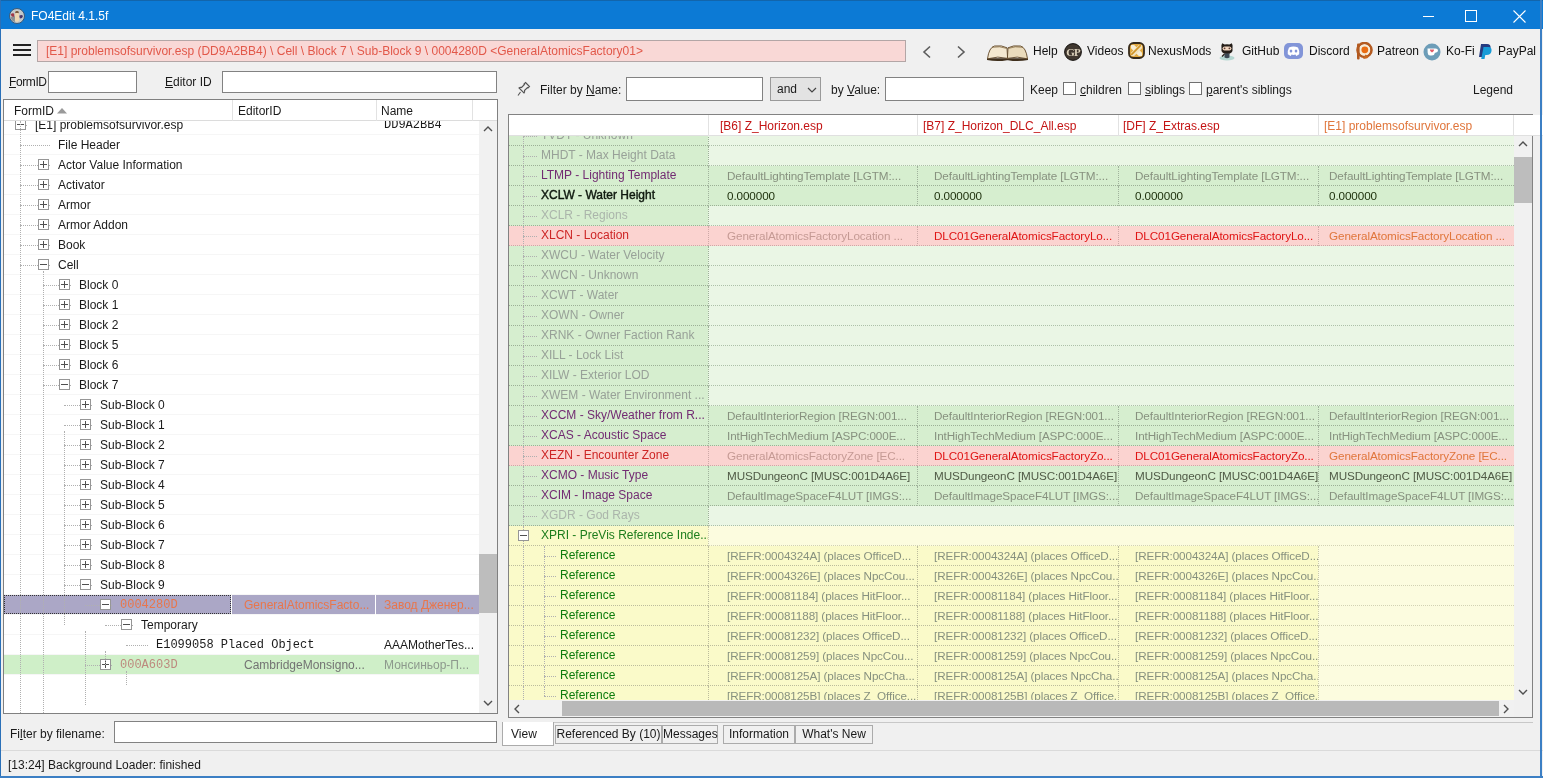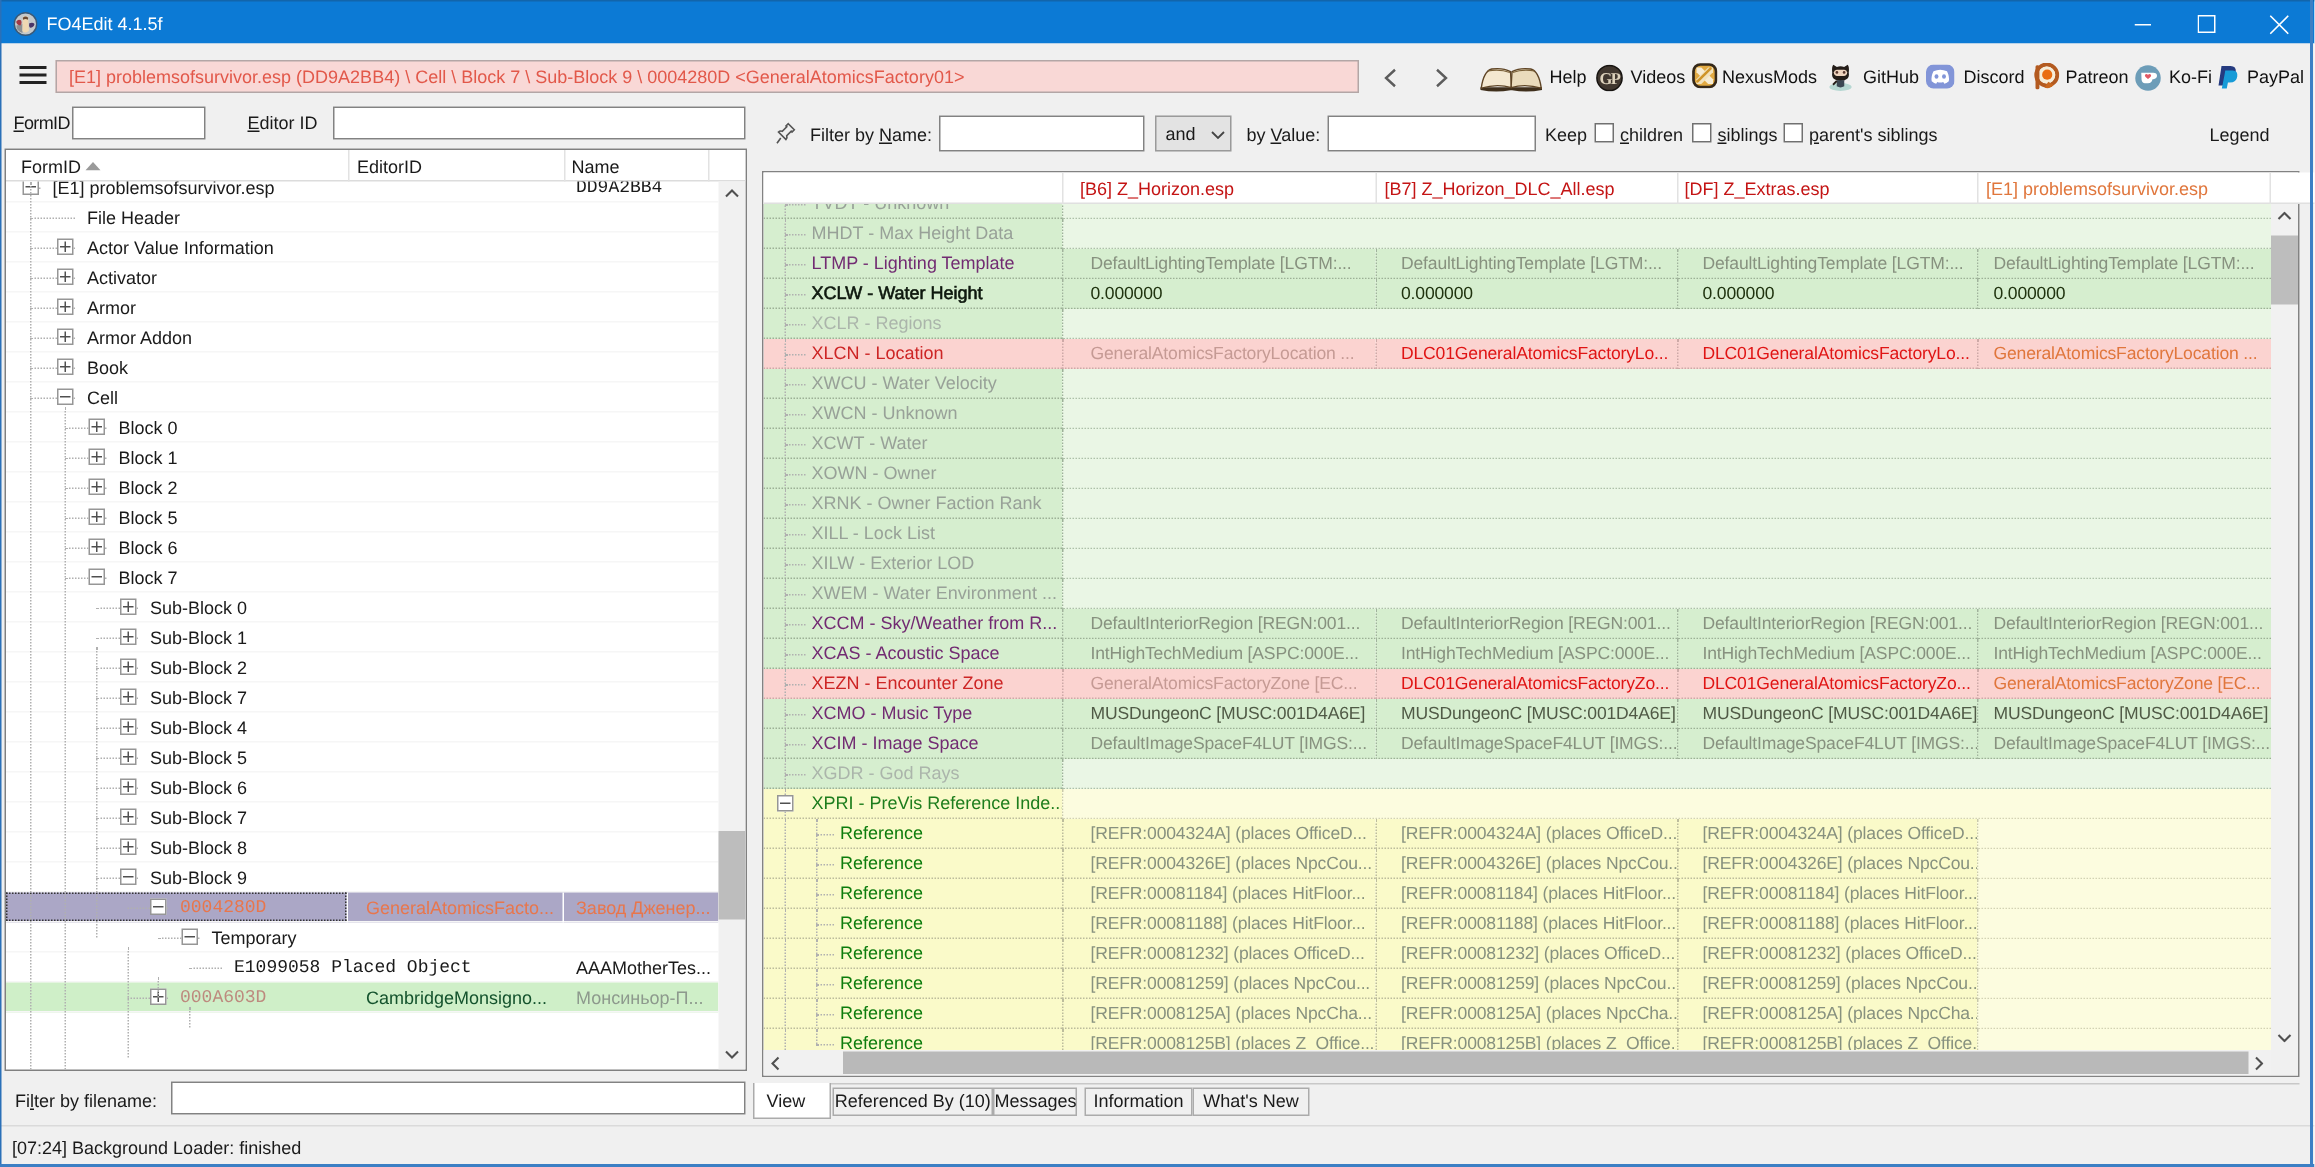--- a/index.html
+++ b/index.html
@@ -397,21 +397,21 @@
         <span class="t mono" style="left:152px;">E1099058 Placed Object</span>
         <span class="t" style="left:380px;color:#1a1a1a">AAAMotherTes...</span>
       </div>
       <div class="trow" style="background:#cfefc8;">
         <div class="hstub" style="left:81px;width:27px"></div>
         <div class="eb" style="left:96px">
           <i></i>
           <b></b>
         </div>
         <span class="t mono" style="left:116px;color:#bd8a7e">000A603D</span>
-        <span class="t" style="left:240px;color:#14532d">CambridgeMonsigno...</span>
+        <span class="t" style="left:240px;color:#737373">CambridgeMonsigno...</span>
         <span class="t" style="left:380px;color:#8d998d">Монсиньор-П...</span>
       </div>
       <div class="vline" style="left:16px;top:0px;height:600px"></div>
       <div class="vline" style="left:39px;top:150px;height:450px"></div>
       <div class="vline" style="left:60px;top:310px;height:194px"></div>
       <div class="vline" style="left:81px;top:510px;height:74px"></div>
       <div class="vline" style="left:101px;top:530px;height:14px"></div>
       <div class="vline" style="left:122px;top:550px;height:14px"></div>
     </div>
  <div class="sb" style="left:475px;top:21px;width:18px;height:592px">
@@ -775,17 +775,17 @@
  </div>
 </div>
 <div class="abs" style="left:554px;top:722px;width:979px;height:1px;background:#c8c8c8"></div>
 <div class="tab" id="tabview" style="left:502px;top:722px;width:52px;height:24px;line-height:24px;text-align:left;padding-left:8px">View</div>
 <div class="tab" style="left:555px;top:725px;width:107px;height:19px;line-height:17px">Referenced By (10)</div>
 <div class="tab" style="left:662px;top:725px;width:56px;height:19px;line-height:17px">Messages</div>
 <div class="tab" style="left:723px;top:725px;width:72px;height:19px;line-height:17px">Information</div>
 <div class="tab" style="left:795px;top:725px;width:78px;height:19px;line-height:17px">What's New</div>
 
 <div id="status">
-    <span style="position:absolute;left:8px;top:7px">[07:24] Background Loader: finished</span>
+    <span style="position:absolute;left:8px;top:7px">[13:24] Background Loader: finished</span>
   </div>
 <div id="edgeL"></div>
 <div id="edgeR"></div>
 <div id="edgeB"></div>
 
 </body></html>

